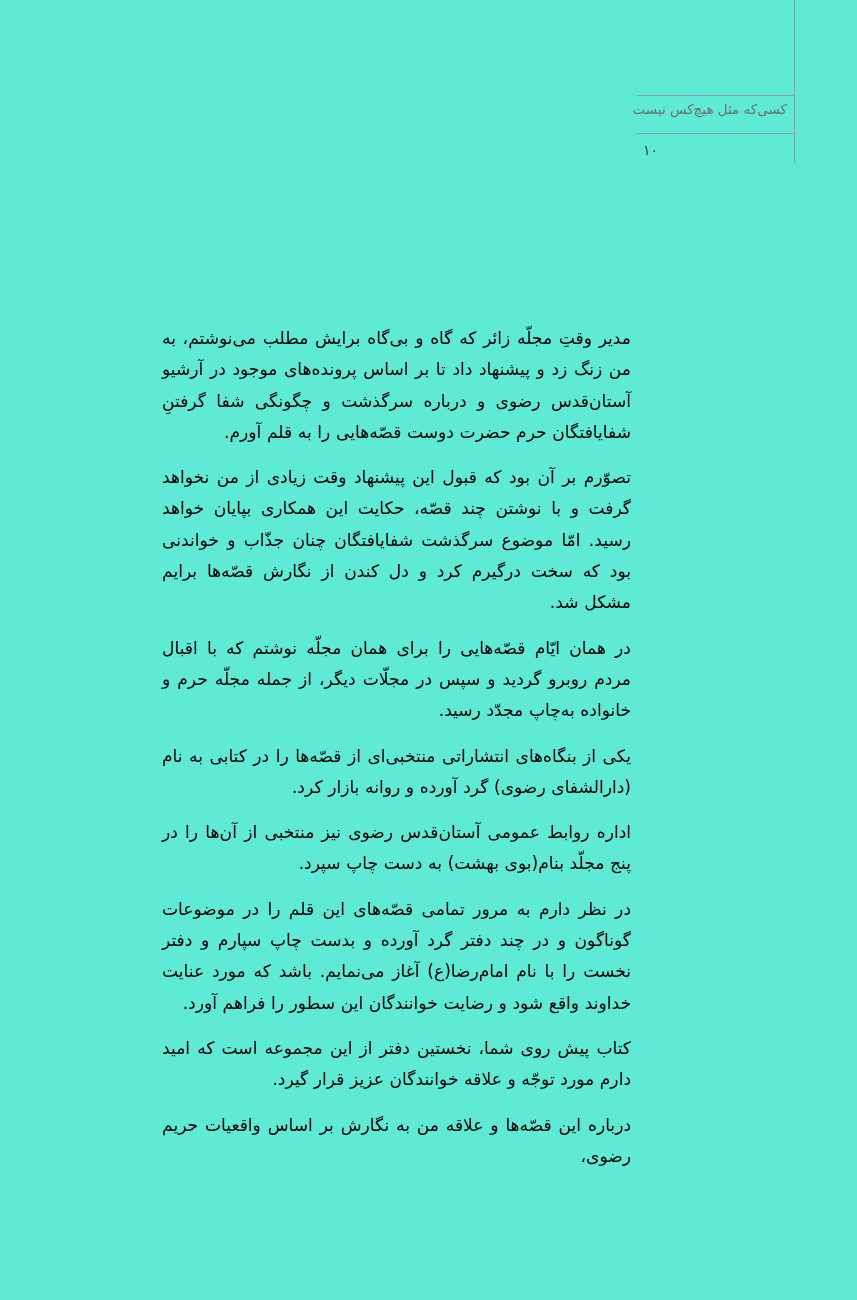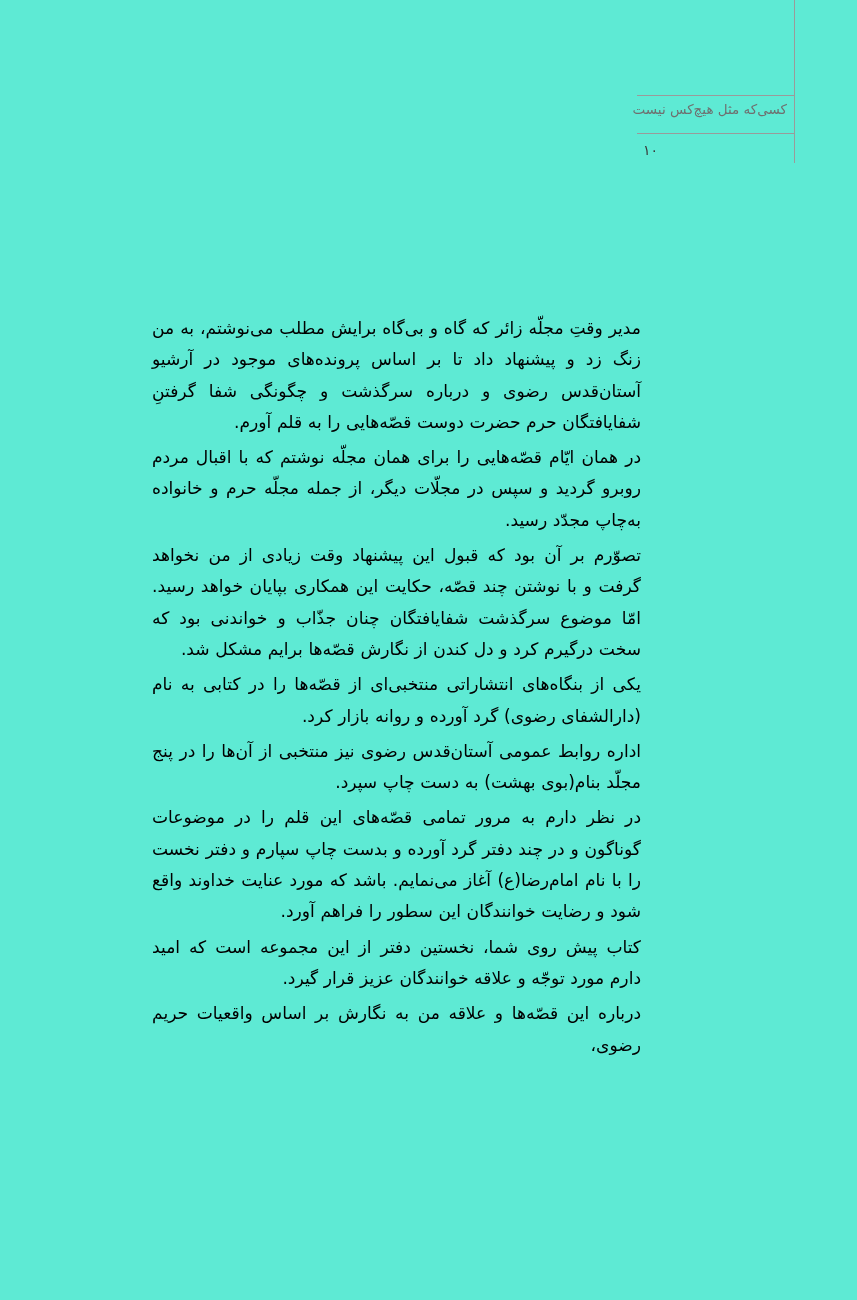--- a/index.html
+++ b/index.html
@@ -85,21 +85,21 @@
     position: absolute;
     top: 309px;
     right: 212px;
     width: 497px;
     text-align: justify;
     text-align-last: right;
     direction: rtl;
   }
 
   .para {
-    margin: 4px;
+    margin: 14px;
     font-size: 17.1px;
     line-height: 31.3px;
     color: #000000;
     text-align: justify;
     text-align-last: right;
     word-spacing: 0.2px;
   }
 </style>
 </head>
 <body>
@@ -109,22 +109,22 @@
   <div class="header-block">
     <div class="header-vrule"></div>
     <div class="header-rule-top"></div>
     <div class="header-title">کسی‌که مثل هیچ‌کس نیست</div>
     <div class="header-rule-bottom"></div>
     <div class="page-number">۱۰</div>
   </div>
 
   <div class="text-column">
     <p class="para">مدیر وقتِ مجلّه زائر که گاه و بی‌گاه برایش مطلب می‌نوشتم، به من زنگ زد و پیشنهاد داد تا بر اساس پرونده‌های موجود در آرشیو آستان‌قدس رضوی و درباره سرگذشت و چگونگی شفا گرفتنِ شفایافتگان حرم حضرت دوست قصّه‌هایی را به قلم آورم.</p>
+    <p class="para">تصوّرم بر آن بود که قبول این پیشنهاد وقت زیادی از من نخواهد گرفت و با نوشتن چند قصّه، حکایت این همکاری بپایان خواهد رسید. امّا موضوع سرگذشت شفایافتگان چنان جذّاب و خواندنی بود که سخت درگیرم کرد و دل کندن از نگارش قصّه‌ها برایم مشکل شد.</p>
     <p class="para">در همان ایّام قصّه‌هایی را برای همان مجلّه نوشتم که با اقبال مردم روبرو گردید و سپس در مجلّات دیگر، از جمله مجلّه حرم و خانواده به‌چاپ مجدّد رسید.</p>
-    <p class="para">تصوّرم بر آن بود که قبول این پیشنهاد وقت زیادی از من نخواهد گرفت و با نوشتن چند قصّه، حکایت این همکاری بپایان خواهد رسید. امّا موضوع سرگذشت شفایافتگان چنان جذّاب و خواندنی بود که سخت درگیرم کرد و دل کندن از نگارش قصّه‌ها برایم مشکل شد.</p>
     <p class="para">یکی از بنگاه‌های انتشاراتی منتخبی‌ای از قصّه‌ها را در کتابی به نام (دارالشفای رضوی) گرد آورده و روانه بازار کرد.</p>
     <p class="para">اداره روابط عمومی آستان‌قدس رضوی نیز منتخبی از آن‌ها را در پنج مجلّد بنام(بوی بهشت) به دست چاپ سپرد.</p>
     <p class="para">در نظر دارم به مرور تمامی قصّه‌های این قلم را در موضوعات گوناگون و در چند دفتر گرد آورده و بدست چاپ سپارم و دفتر نخست را با نام امام‌رضا(ع) آغاز می‌نمایم. باشد که مورد عنایت خداوند واقع شود و رضایت خوانندگان این سطور را فراهم آورد.</p>
     <p class="para">کتاب پیش روی شما، نخستین دفتر از این مجموعه است که امید دارم مورد توجّه و علاقه خوانندگان عزیز قرار گیرد.</p>
     <p class="para">درباره این قصّه‌ها و علاقه من به نگارش بر اساس واقعیات حریم رضوی،</p>
   </div>
 
 </div>
 
 </body></html>

